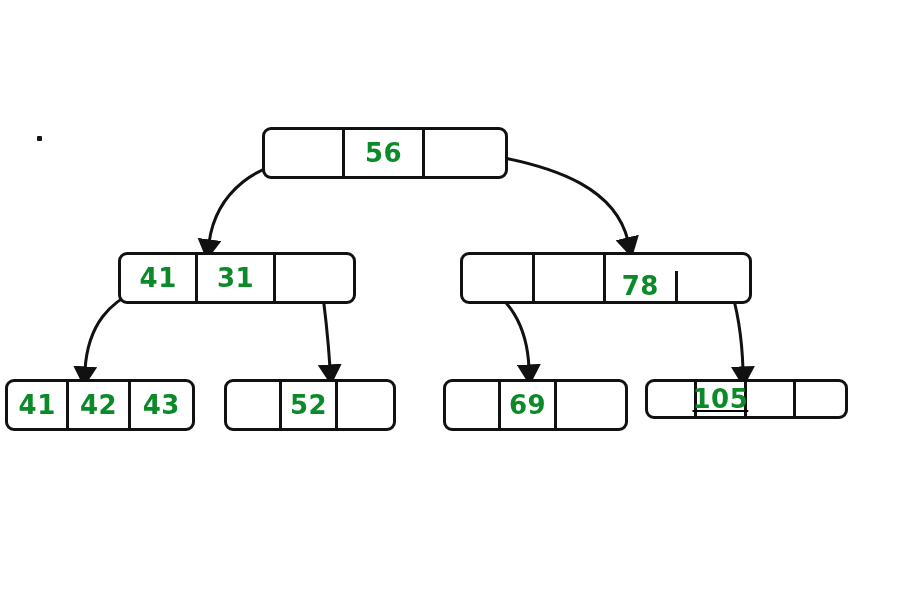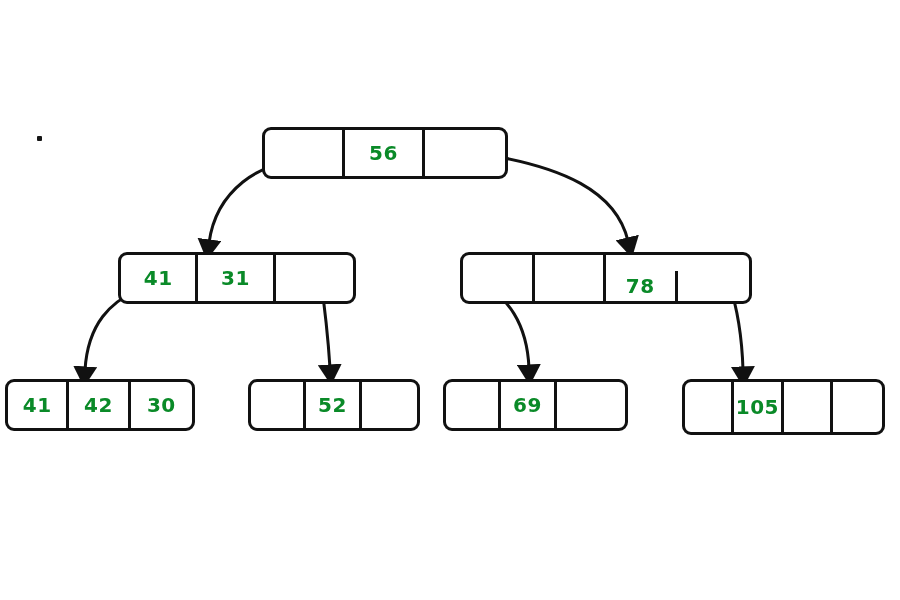--- a/index.html
+++ b/index.html
@@ -39,21 +39,21 @@
     z-index: 2;
   }
   .cell {
     box-sizing: border-box;
     display: flex;
     align-items: center;
     justify-content: center;
     border-right: 3px solid #111111;
     background: transparent;
     font-weight: bold;
-    font-size: 20px;
+    font-size: 26px;
     color: #0a8a28;
     letter-spacing: 0.5px;
     line-height: 1;
   }
   .cell:last-child {
     border-right: none;
   }
   .cell.empty { color: transparent; }
   .dot {
     position: absolute;
@@ -98,33 +98,33 @@
       </div>
       <div class="node" style="left: 460px; top: 252px; width: 292px; height: 52px;">
         <div class="cell empty" style="width: 71.5px; flex: 0 0 71.5px;"></div>
         <div class="cell empty" style="width: 71.5px; flex: 0 0 71.5px;"></div>
         <div class="cell" style="width: 71.5px; flex: 0 0 71.5px; margin-top: 16px;">78</div>
         <div class="cell empty" style="width: 71.5px; flex: 0 0 71.5px;"></div>
       </div>
       <div class="node" style="left: 5px; top: 379px; width: 190px; height: 52px;">
         <div class="cell" style="width: 61.3333px; flex: 0 0 61.3333px;">41</div>
         <div class="cell" style="width: 61.3333px; flex: 0 0 61.3333px;">42</div>
-        <div class="cell" style="width: 61.3333px; flex: 0 0 61.3333px;">30</div>
+        <div class="cell" style="width: 61.3333px; flex: 0 0 61.3333px;">43</div>
       </div>
-      <div class="node" style="left: 248px; top: 379px; width: 172px; height: 52px;">
+      <div class="node" style="left: 224px; top: 379px; width: 172px; height: 52px;">
         <div class="cell empty" style="width: 55.3333px; flex: 0 0 55.3333px;"></div>
         <div class="cell" style="width: 55.3333px; flex: 0 0 55.3333px;">52</div>
         <div class="cell empty" style="width: 55.3333px; flex: 0 0 55.3333px;"></div>
       </div>
       <div class="node" style="left: 443px; top: 379px; width: 185px; height: 52px;">
         <div class="cell empty" style="width: 55.3333px; flex: 0 0 55.3333px;"></div>
         <div class="cell" style="width: 55.3333px; flex: 0 0 55.3333px;">69</div>
         <div class="cell empty" style="width: 55.3333px; flex: 0 0 55.3333px;"></div>
       </div>
-      <div class="node" style="left: 682px; top: 379px; width: 203px; height: 56px;">
+      <div class="node" style="left: 645px; top: 379px; width: 203px; height: 40px; text-decoration: underline;">
         <div class="cell empty" style="width: 49.25px; flex: 0 0 49.25px;"></div>
         <div class="cell" style="width: 49.25px; flex: 0 0 49.25px;">105</div>
         <div class="cell empty" style="width: 49.25px; flex: 0 0 49.25px;"></div>
         <div class="cell empty" style="width: 49.25px; flex: 0 0 49.25px;"></div>
       </div>
     </div>
   <div id="mark-layer">
       <div class="dot" style="left: 37px; top: 136px;"></div>
     </div>
 

